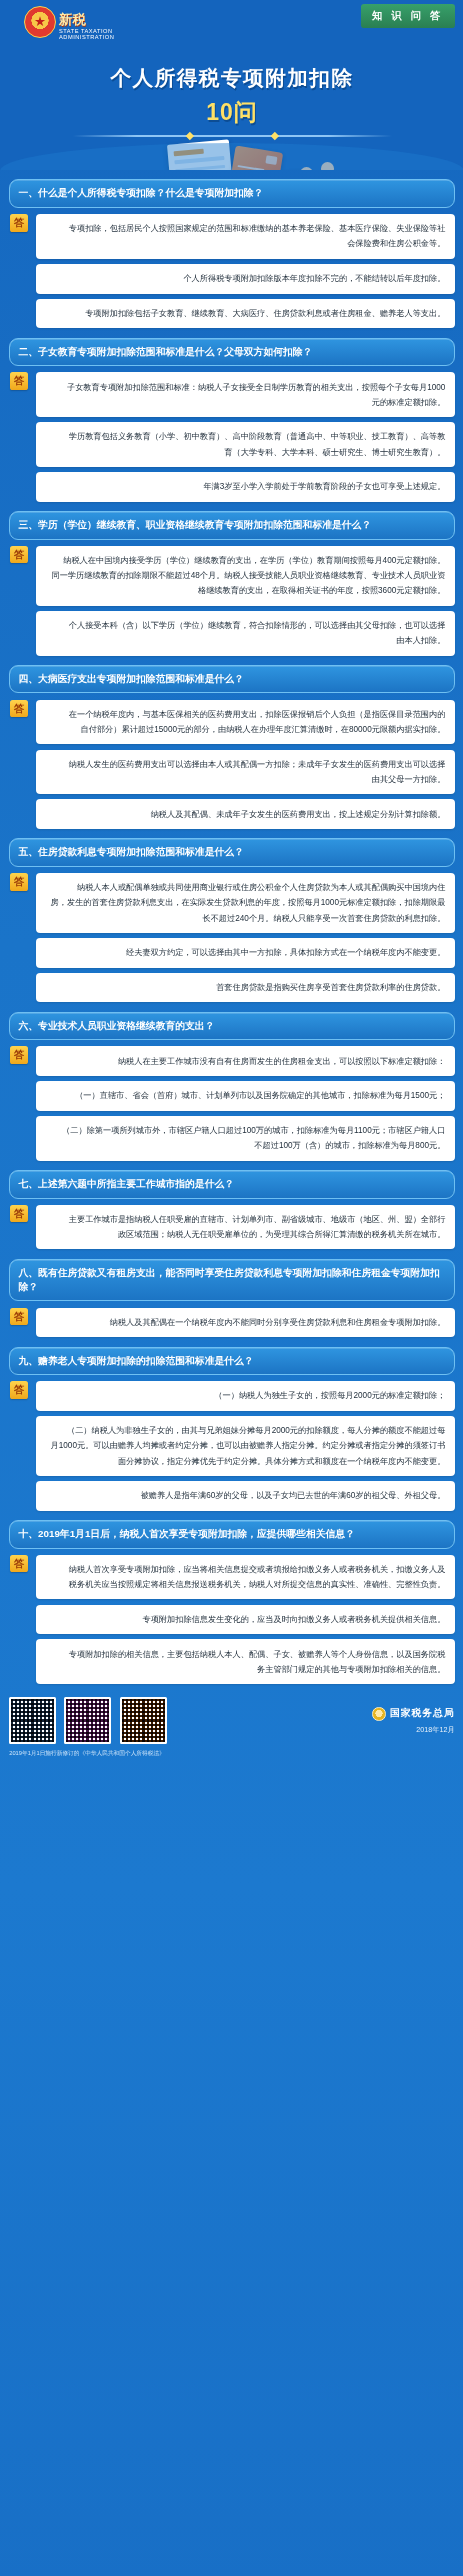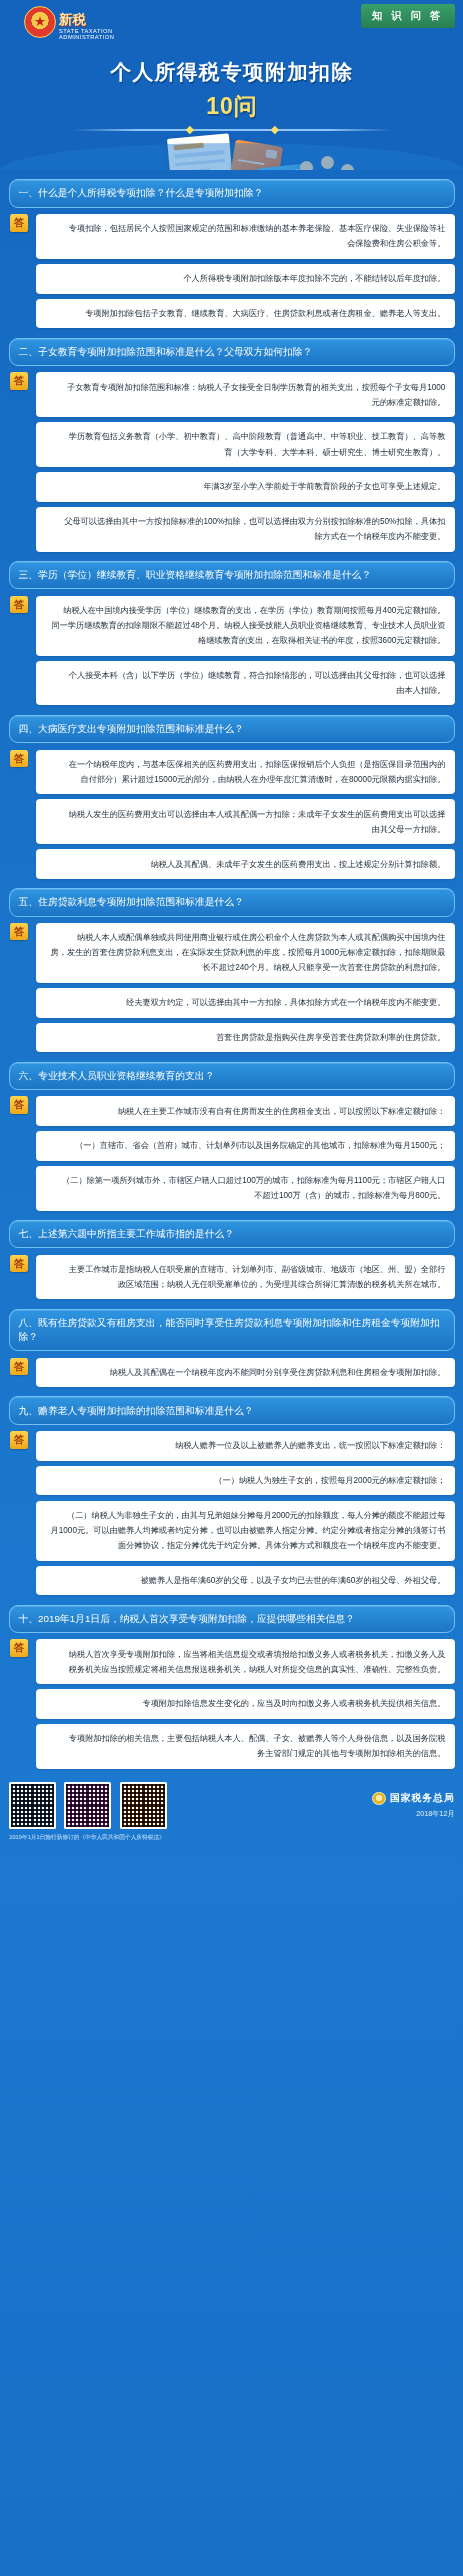--- a/index.html
+++ b/index.html
@@ -60,21 +60,21 @@
     background: linear-gradient(#37a06a,#2a7f52);
     color: #fff;
     font-size: 10.3px;
     font-weight: bold;
     padding: 5.2px 11.3px;
     border-radius: 3.1px;
     letter-spacing: 3.1px;
   }
   .title-wrap {
     text-align: center;
-    margin-top: 14px;
+    margin-top: 20px;
   }
   .title-main {
     color: #ffffff;
     font-size: 20.6px;
     font-weight: bold;
     letter-spacing: 1.5px;
     text-shadow: 1px 1.5px 0 #0c4d95;
   }
   .title-num {
     display: inline-block;
@@ -159,21 +159,21 @@
   }
 
   
   .qsection { padding: 0 9.3px; margin-top: 9.3px; }
   .qhead {
     background: linear-gradient(#2f95e0, #1c74c4);
     border: 0.5px solid #6fc0f2;
     border-radius: 9px;
     color: #ffffff;
     font-size: 9.8px;
-    font-weight: normal;
+    font-weight: bold;
     padding: 6.2px 8.2px;
     line-height: 1.45;
     box-shadow: inset 0 0.5px 0 rgba(255,255,255,.35);
   }
   .qbody {
     position: relative;
     margin-top: 6.2px;
     padding-left: 27px;
   }
   .abadge {
@@ -320,23 +320,20 @@
       <div class="abadge">答</div>
       <div class="card">
         <p>子女教育专项附加扣除范围和标准：纳税人子女接受全日制学历教育的相关支出，按照每个子女每月1000元的标准定额扣除。</p>
       </div>
       <div class="card">
         <p>学历教育包括义务教育（小学、初中教育）、高中阶段教育（普通高中、中等职业、技工教育）、高等教育（大学专科、大学本科、硕士研究生、博士研究生教育）。</p>
       </div>
       <div class="card">
         <p>年满3岁至小学入学前处于学前教育阶段的子女也可享受上述规定。</p>
       </div>
-      <div class="card">
-        <p>父母可以选择由其中一方按扣除标准的100%扣除，也可以选择由双方分别按扣除标准的50%扣除，具体扣除方式在一个纳税年度内不能变更。</p>
-      </div>
     </div>
   </div>
 
   <div class="qsection">
     <div class="qhead">三、学历（学位）继续教育、职业资格继续教育专项附加扣除范围和标准是什么？</div>
     <div class="qbody">
       <div class="abadge">答</div>
       <div class="card">
         <p>纳税人在中国境内接受学历（学位）继续教育的支出，在学历（学位）教育期间按照每月400元定额扣除。同一学历继续教育的扣除期限不能超过48个月。纳税人接受技能人员职业资格继续教育、专业技术人员职业资格继续教育的支出，在取得相关证书的年度，按照3600元定额扣除。</p>
       </div>
@@ -411,23 +408,20 @@
       <div class="card">
         <p>纳税人及其配偶在一个纳税年度内不能同时分别享受住房贷款利息和住房租金专项附加扣除。</p>
       </div>
     </div>
   </div>
 
   <div class="qsection">
     <div class="qhead">九、赡养老人专项附加扣除的扣除范围和标准是什么？</div>
     <div class="qbody">
       <div class="abadge">答</div>
-      <div class="card">
-        <p>纳税人赡养一位及以上被赡养人的赡养支出，统一按照以下标准定额扣除：</p>
-      </div>
       <div class="card">
         <p>（一）纳税人为独生子女的，按照每月2000元的标准定额扣除；</p>
       </div>
       <div class="card">
         <p>（二）纳税人为非独生子女的，由其与兄弟姐妹分摊每月2000元的扣除额度，每人分摊的额度不能超过每月1000元。可以由赡养人均摊或者约定分摊，也可以由被赡养人指定分摊。约定分摊或者指定分摊的须签订书面分摊协议，指定分摊优先于约定分摊。具体分摊方式和额度在一个纳税年度内不能变更。</p>
       </div>
       <div class="card">
         <p>被赡养人是指年满60岁的父母，以及子女均已去世的年满60岁的祖父母、外祖父母。</p>
       </div>
     </div>

